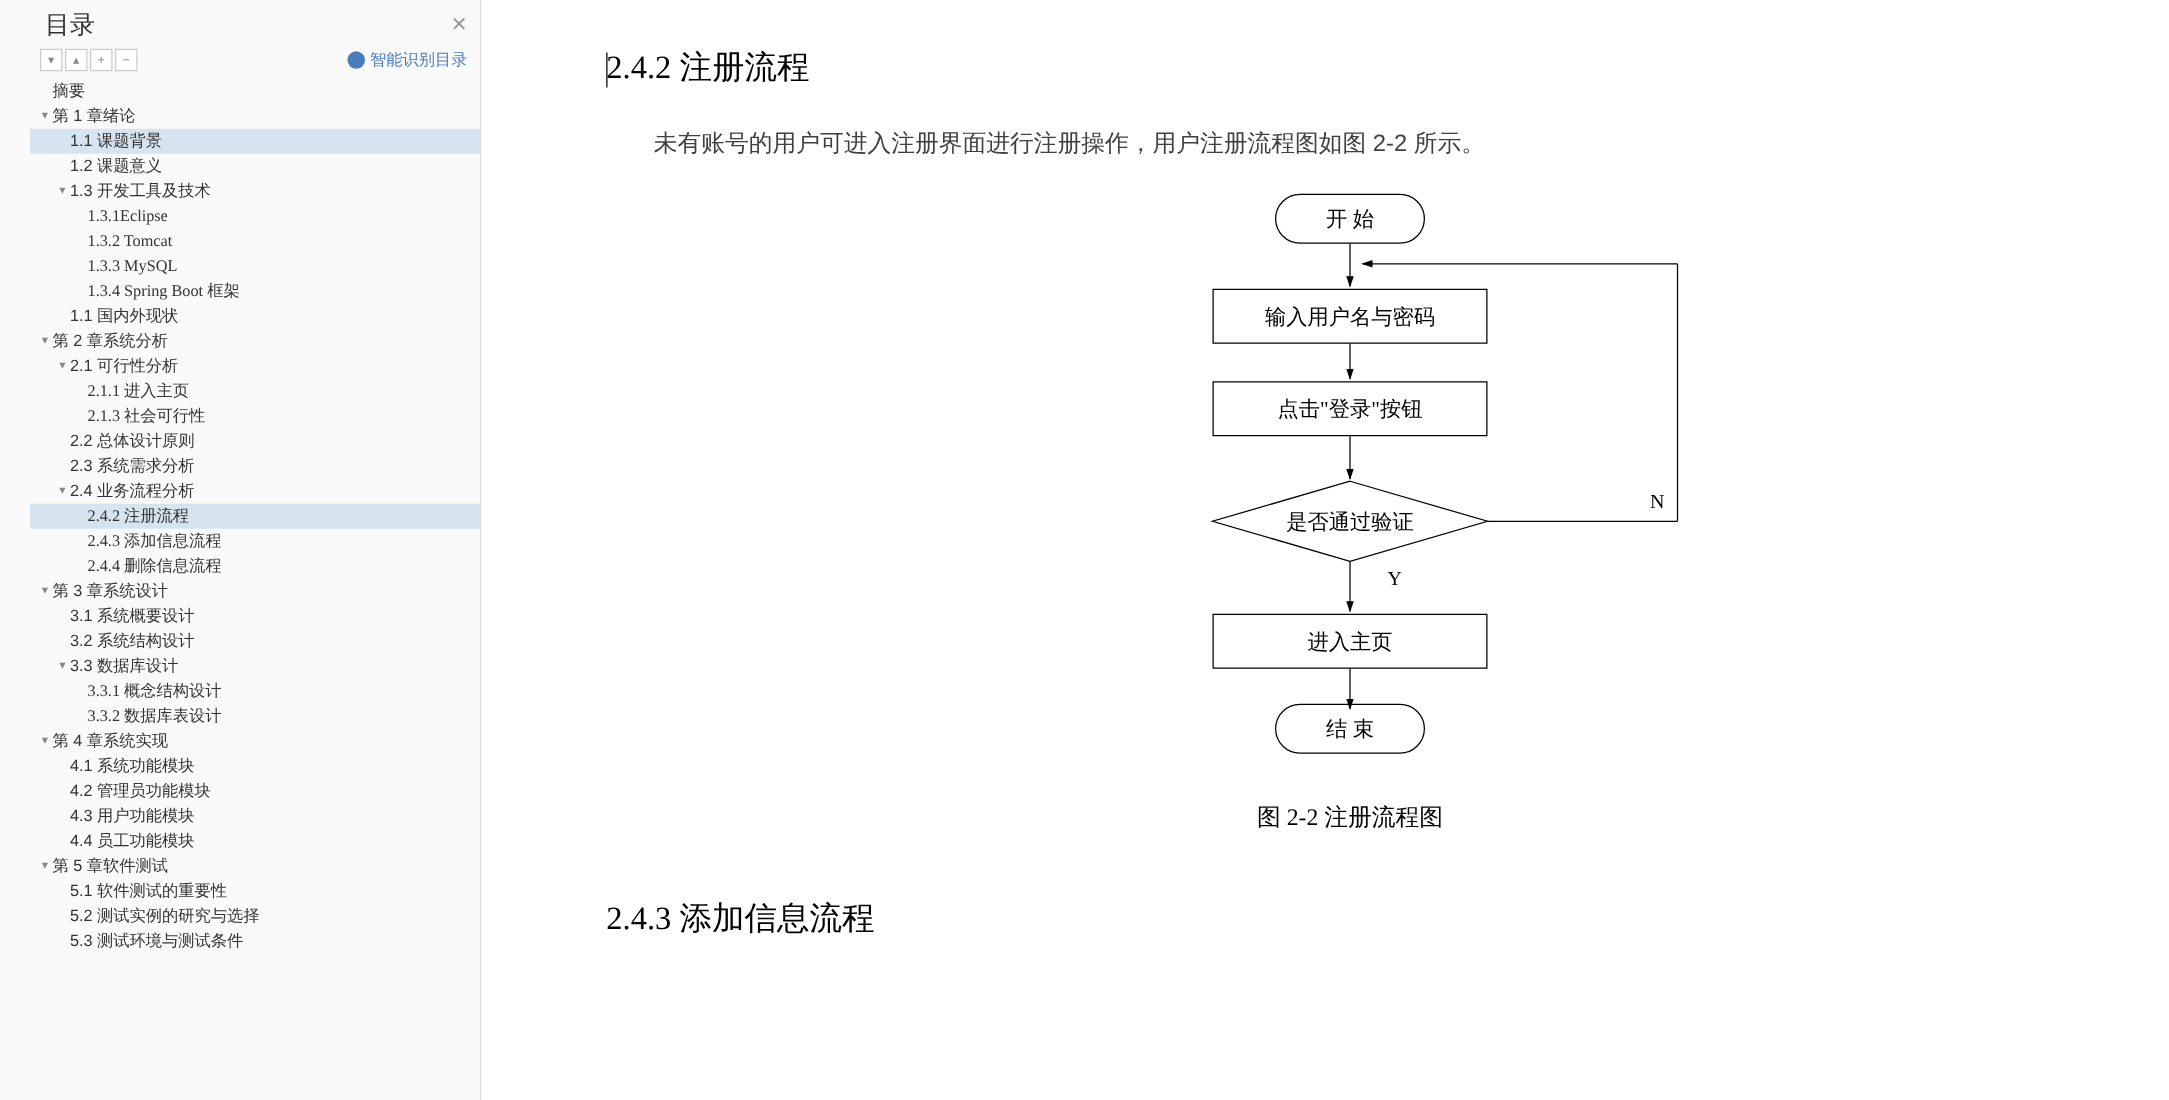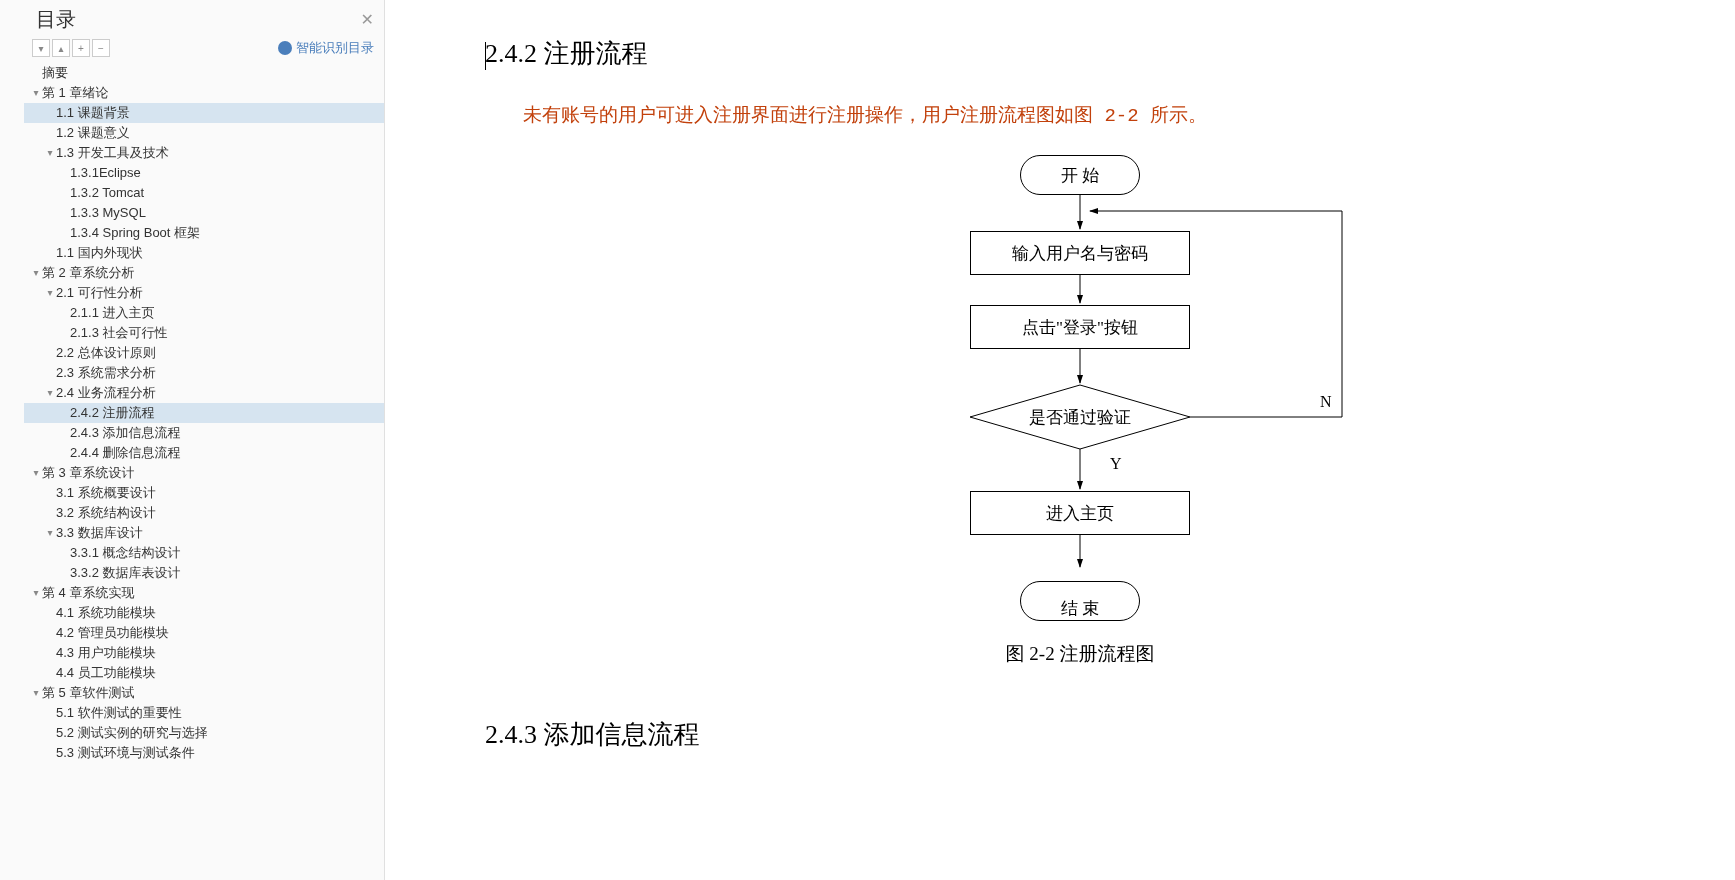--- a/index.html
+++ b/index.html
@@ -15,25 +15,25 @@
 .smart-dot { width: 14px; height: 14px; border-radius: 50%; background: #4a7ebb; display: inline-block; }
 .toc-tree { flex: 1; overflow-y: auto; font-size: 13px; color: #333; }
 .toc-item { display: flex; align-items: center; height: 20px; line-height: 20px; cursor: pointer; white-space: nowrap; }
 .toc-item.selected { background: #d6e4f0; }
 .toc-item.active { background: #d6e4f0; }
 .chev { width: 12px; display: inline-block; text-align: center; color: #888; font-size: 10px; }
 .pad0 { padding-left: 18px; }
 .pad1c { padding-left: 6px; }
 .pad2 { padding-left: 32px; }
 .pad2c { padding-left: 20px; }
-.pad3 { padding-left: 46px; }
+.pad3 { padding-left: 46px; font-family: Liberation Serif, serif; }
 .content { flex: 1; padding: 20px 60px 0 100px; overflow-y: auto; position: relative; }
 .sec-heading { font-size: 26px; font-weight: normal; color: #000; margin: 16px 0 30px 0; font-family: "SimSun", serif; }
 .sec-heading-2 { font-size: 26px; font-weight: normal; color: #000; margin: 50px 0 20px 0; font-family: "SimSun", serif; }
-.body-text { font-size: 19px; color: #c2410c; text-indent: 2em; margin-bottom: 20px; font-family: Liberation Mono, monospace; line-height: 1.6; }
+.body-text { font-size: 19px; color: #404040; text-indent: 2em; margin-bottom: 20px; font-family: Liberation Sans, sans-serif; line-height: 1.6; }
 .flowchart { width: 700px; margin: 0 auto 10px auto; position: relative; height: 480px; font-family: "SimSun", serif; }
 .fc-node { position: absolute; display: flex; align-items: center; justify-content: center; font-size: 17px; }
 .fc-terminal { border: 1px solid #000; border-radius: 22px; width: 120px; height: 40px; }
 .fc-process { border: 1px solid #000; width: 220px; height: 44px; }
 .fc-caption { text-align: center; font-size: 19px; margin-bottom: 30px; font-family: "SimSun", serif; }
 .fc-label { position: absolute; font-size: 16px; }
 svg.fc-svg { position: absolute; top: 0; left: 0; }
 .cursor-line { position: absolute; width: 1px; height: 28px; background: #000; }
 </style>
 </head>
@@ -213,20 +213,20 @@
         <span>点击"登录"按钮</span>
       </div>
     <div class="fc-node" style="left:280px; top:254px; width:140px; height:24px;">
         <span>是否通过验证</span>
       </div>
     <div class="fc-label" style="left:380px; top:304px;">Y</div>
     <div class="fc-label" style="left:590px; top:242px;">N</div>
     <div class="fc-node fc-process" style="left:240px; top:340px; width:220px;">
         <span>进入主页</span>
       </div>
-    <div class="fc-node fc-terminal" style="left:290px; top:430px;align-items:flex-end;">
+    <div class="fc-node fc-terminal" style="left:290px; top:412px;">
         <span>结 束</span>
       </div>
   </div>
   <div class="fc-caption">图 2-2 注册流程图</div>
 
   <h2 class="sec-heading-2">2.4.3 添加信息流程</h2>
 </div>
 
 </body></html>

